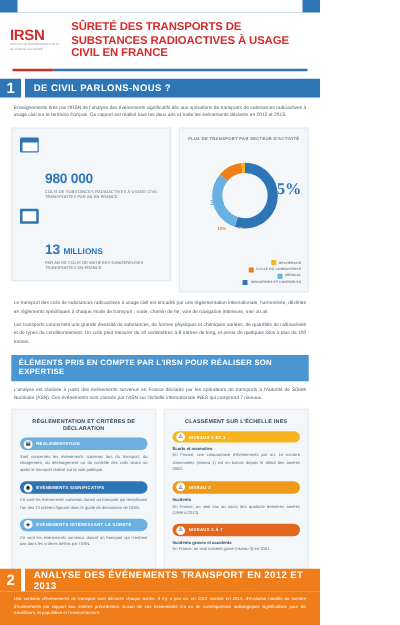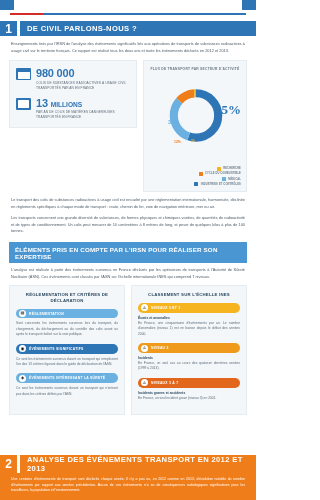--- a/index.html
+++ b/index.html
@@ -55,21 +55,21 @@
   .stats{padding:7px 6px 7px 6px;}
   .stat{display:flex;gap:5px;align-items:flex-start;margin-bottom:7px;}
   .stat:last-child{margin-bottom:0;}
   .sticon{flex:0 0 auto;width:15px;height:13px;position:relative;}
   .box-ico{width:15px;height:12px;background:#2e75b6;border-radius:1px;position:relative;}
   .box-ico:after{content:"";position:absolute;left:1.5px;right:1.5px;top:3.5px;bottom:1.5px;background:#fff;}
   .box-ico .tre{position:absolute;left:50%;top:5.2px;transform:translateX(-50%);font-size:5.4px;color:#2e75b6;line-height:1;}
   .trk-ico{width:15px;height:12px;background:#2e75b6;border-radius:1px;position:relative;}
   .trk-ico:after{content:"";position:absolute;left:2px;right:2px;top:2px;bottom:2px;background:#fff;border-radius:.5px;}
   .trk-ico .tre{position:absolute;left:50%;top:3.4px;transform:translateX(-50%);font-size:5.4px;color:#2e75b6;line-height:1;}
-  .stnum{font-size:11px;font-weight:bold;color:#2e75b6;line-height:1;letter-spacing:-.2px;}
+  .stnum{font-size:11px;font-weight:bold;color:#2e75b6;line-height:1;letter-spacing:-.2px;margin-top:28px;}
   .stnum .unit{font-size:6.6px;font-weight:bold;letter-spacing:0;}
   .stdesc{font-size:3.2px;color:#5c6d79;line-height:1.5;margin-top:1.5px;letter-spacing:.1px;}
 
   
   .col-r{width:104px;flex:0 0 auto;}
   .chart-card{padding:6px 5px 5px 5px;position:relative;height:132px;box-sizing:border-box;}
   .chart-title{font-size:3.3px;color:#6b7b87;text-align:center;line-height:1.55;letter-spacing:.25px;font-weight:bold;}
   .donut-wrap{position:relative;width:94px;height:74px;margin:4px auto 0 auto;}
   .lbl{position:absolute;font-weight:bold;line-height:1;}
   .lbl-55{right:2px;top:26px;font-size:13px;color:#2e75b6;font-family:Liberation Serif, serif;}
@@ -109,20 +109,29 @@
 </style>
 </head>
 <body>
 
 <div class="page">
 
   <div class="topbar">
     <div class="topbar-inner"></div>
   </div>
 
+  <div class="header">
+    <div class="logo">
+      <div class="logo-mark">
+        <span>IRSN</span>
+      </div>
+      <div class="logo-sub">INSTITUT DE RADIOPROTECTION ET DE SÛRETÉ NUCLÉAIRE</div>
+    </div>
+    <div class="htitle">SÛRETÉ DES TRANSPORTS DE SUBSTANCES RADIOACTIVES À USAGE CIVIL EN FRANCE</div>
+  </div>
   <div class="flagbar">
     <i class="fb1"></i>
     <i class="fb2"></i>
   </div>
 
   <div class="sec sec-blue">
     <div class="sec-num">1</div>
     <div class="sec-gap"></div>
     <div class="sec-label">DE CIVIL PARLONS-NOUS ?</div>
   </div>

